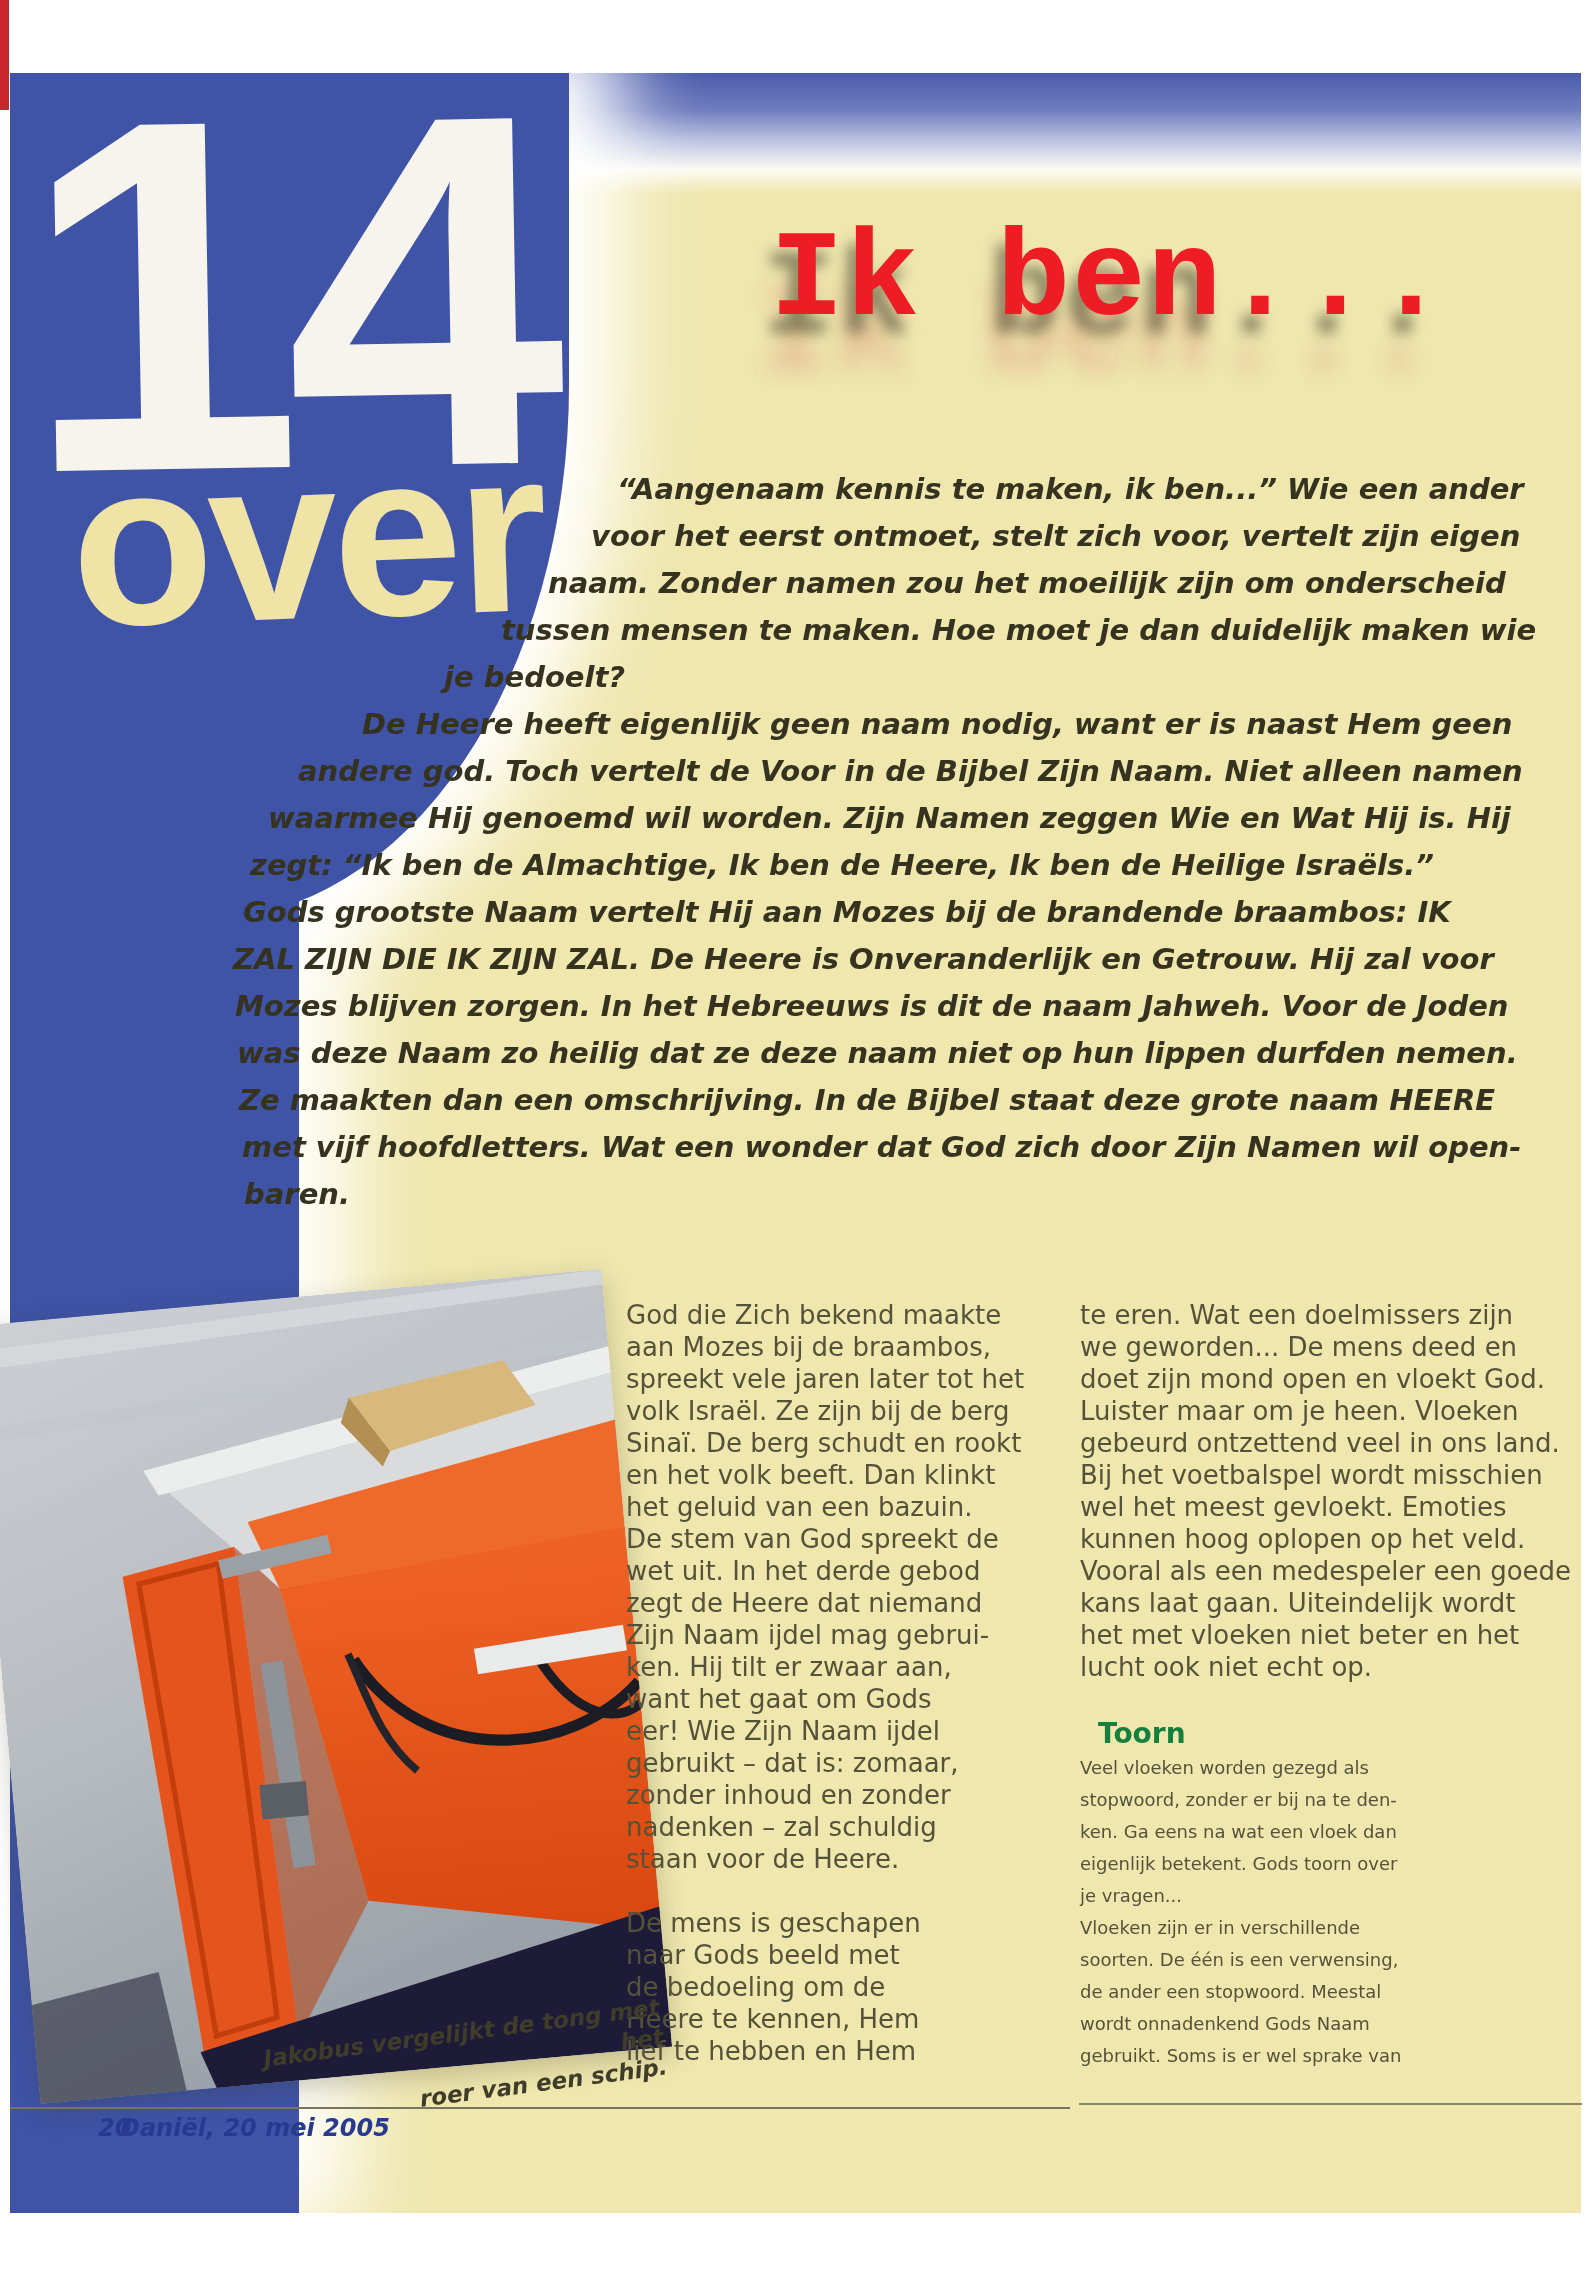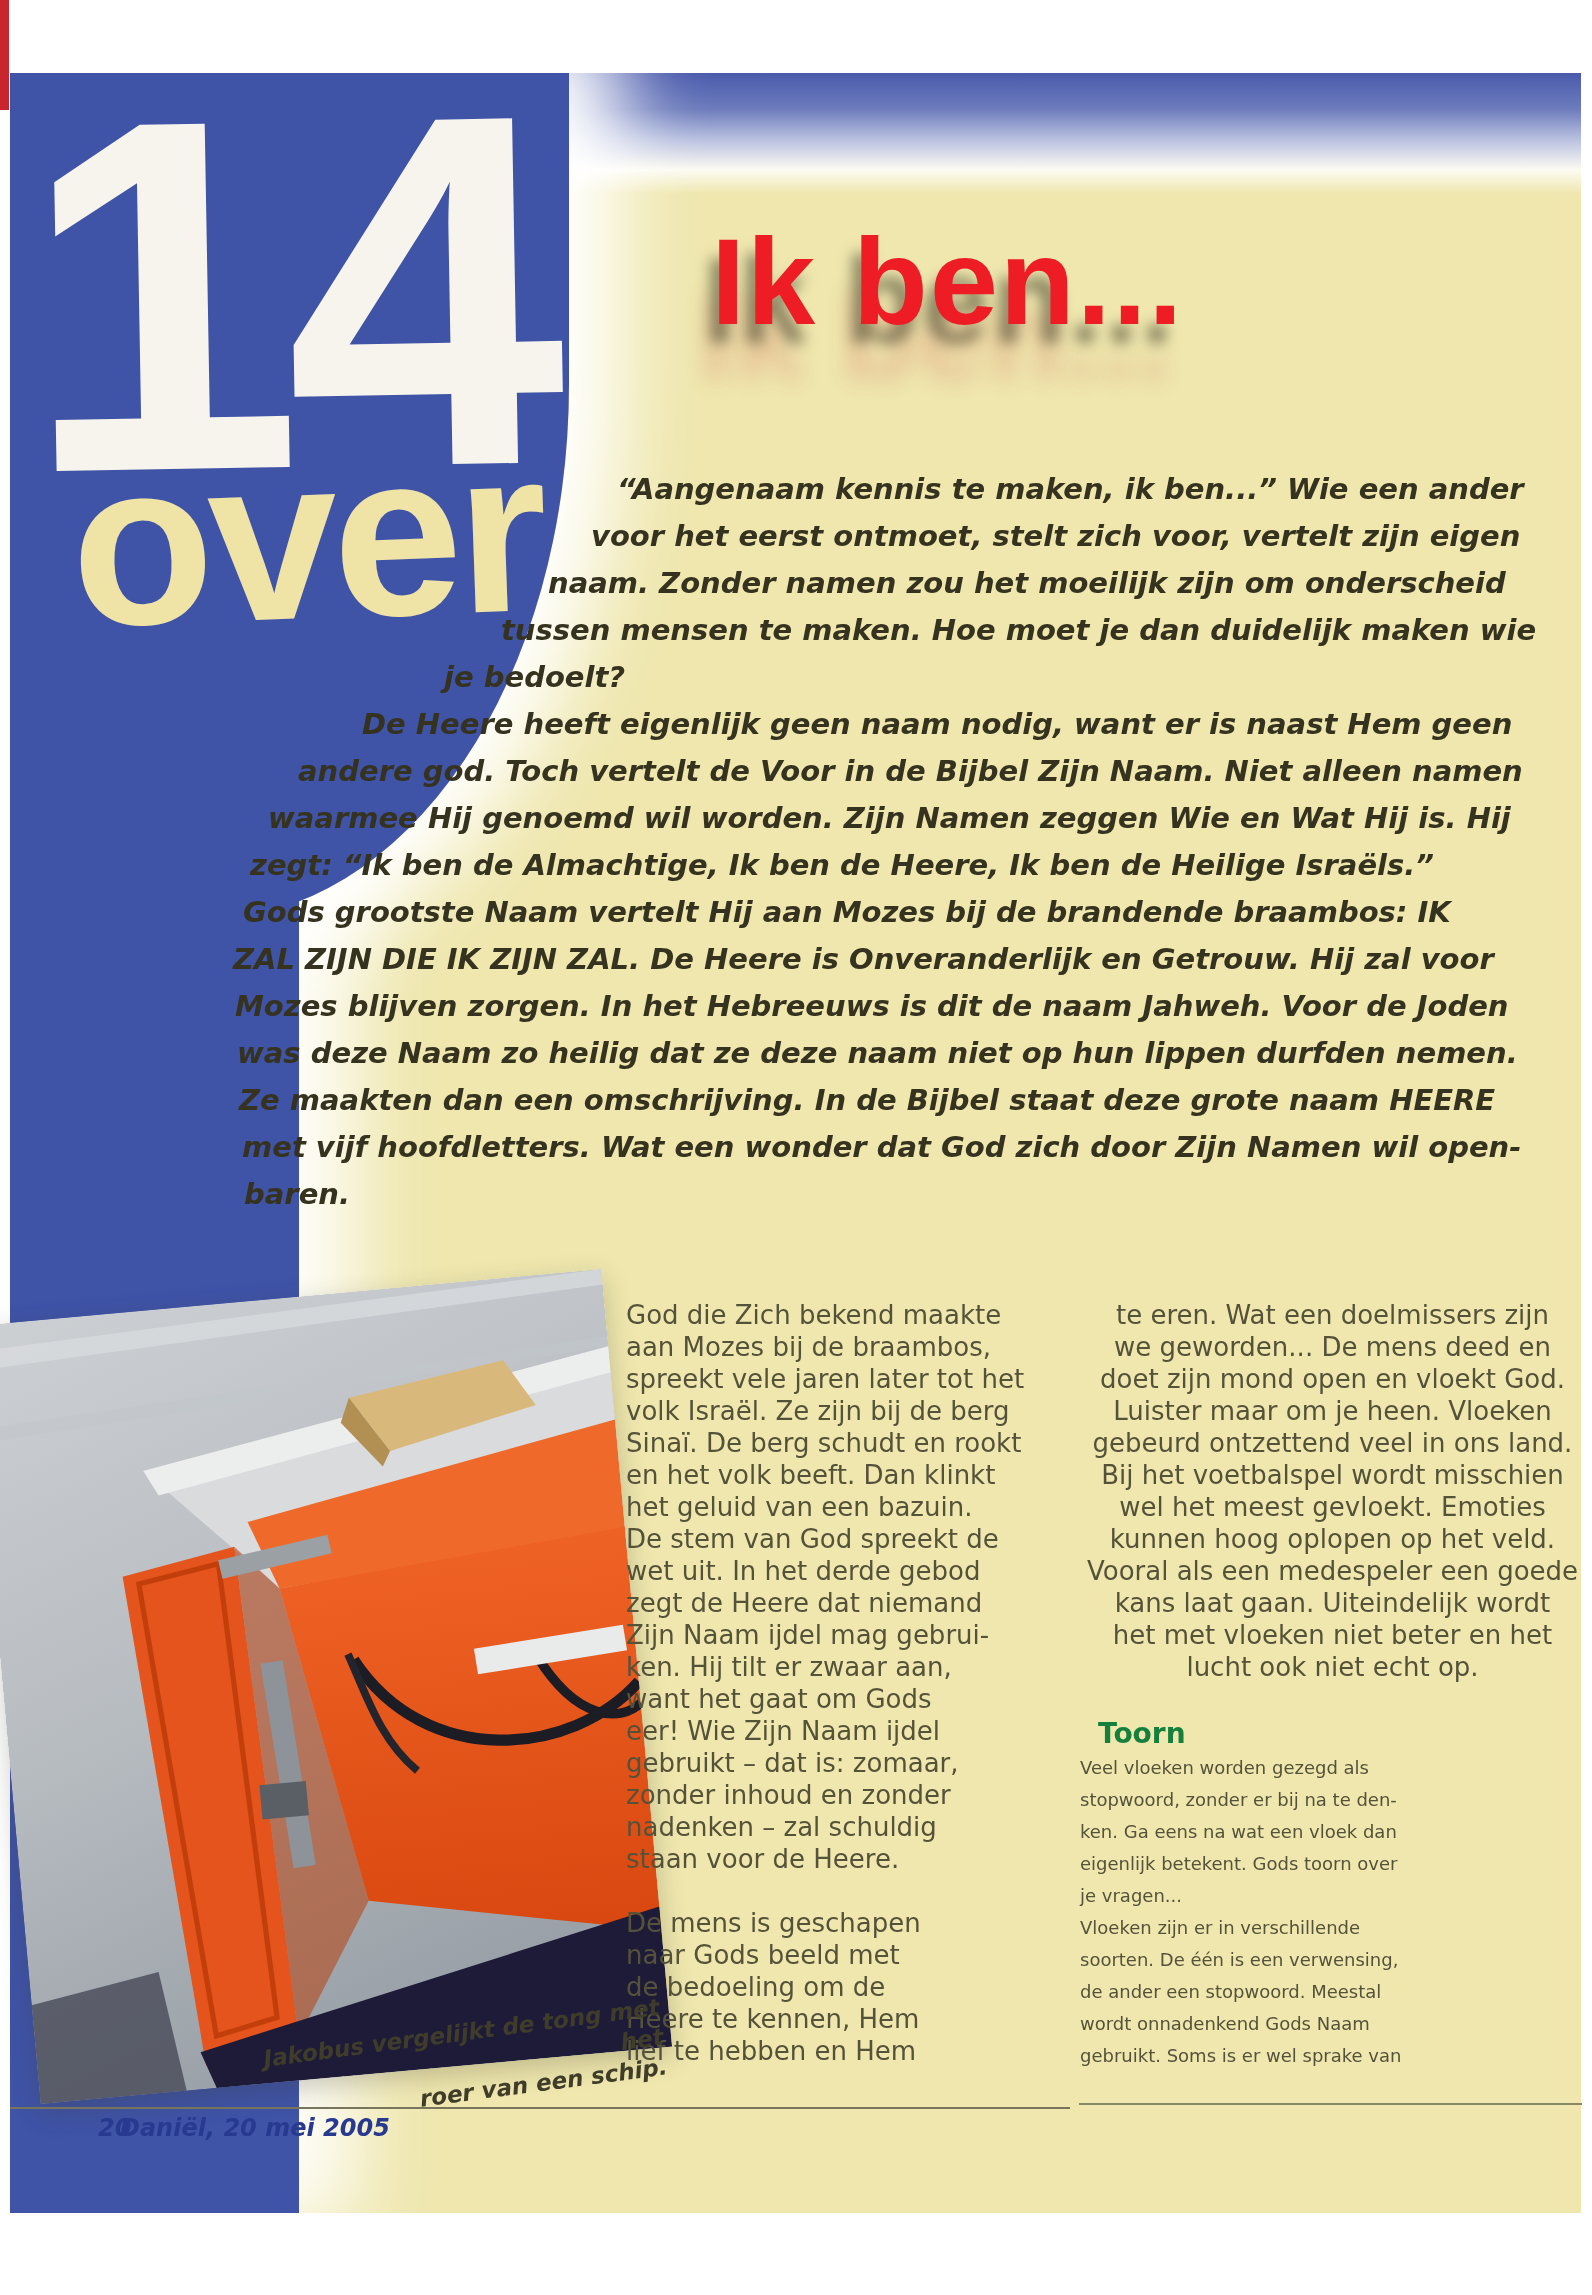--- a/index.html
+++ b/index.html
@@ -18,31 +18,31 @@
   .glow-strip{left:10.4px;top:777px;width:289px;height:1437px;box-shadow:39px 0 78px 17.3px rgba(255,255,255,0.95);background:transparent;}
   .blue-strip{left:10.4px;top:73px;width:289px;height:2140px;background:#3f53a7;}
   .blue-block{left:10.4px;top:73px;width:559px;height:846px;background:#3f53a7;border-bottom-right-radius:362px 535px;}
   .red-strip{left:0;top:0;width:8.6px;height:110px;background:#c8262c;}
   
   .big-number{left:21.6px;top:43px;font-family:"Liberation Sans",sans-serif;font-weight:bold;
     font-size:501px;line-height:501px;letter-spacing:-15.5px;color:#f6f4ec;transform:rotate(-1deg);}
   .big-word{left:71px;top:421px;font-family:"Liberation Sans",sans-serif;font-weight:bold;
     font-size:233px;line-height:233px;letter-spacing:-5.2px;color:#f0e3a6;transform:rotate(-2deg);}
   
-  .title{left:711px;top:217px;font-family:Liberation Sans, sans-serif;font-weight:bold;
+  .title{left:770px;top:217px;font-family:Liberation Mono, monospace;font-weight:bold;
     font-size:123px;line-height:129px;color:#ee1c25;letter-spacing:1.7px;
     text-shadow:-8.6px 19px 14px rgba(85,80,55,0.65), -12px 55px 22.4px rgba(200,60,60,0.22);}
   
   .intro{left:0;top:466px;width:1361px;color:#35331f;font-weight:bold;font-style:italic;
     font-size:29px;line-height:47px;}
   .intro div{white-space:nowrap;}
   
   .col{top:1299px;color:#55523a;font-size:26px;line-height:32px;white-space:pre-line;}
   .col-left{left:626px;width:466px;text-align:left;}
-  .col-right{left:1080px;width:505px;text-align:center;}
+  .col-right{left:1080px;width:505px;text-align:left;}
   .col-heading{left:1098px;top:1717px;color:#15803d;font-weight:bold;font-size:28px;}
   .col-right-b{left:1080px;top:1752px;width:505px;color:#55523a;font-size:18px;line-height:32px;white-space:pre-line;}
   
   .photo{left:3.5px;top:1296px;width:634px;height:781px;transform:rotate(-5.2deg);transform-origin:50% 50%;
     overflow:hidden;box-shadow:0 8.6px 26px rgba(60,60,40,0.25);}
   .photo svg{display:block;}
   
   .caption{left:259px;top:2018px;width:406px;text-align:right;transform:rotate(-7.5deg);
     color:#3f3d2a;font-weight:bold;font-style:italic;font-size:23px;line-height:30px;white-space:pre-line;}
   

